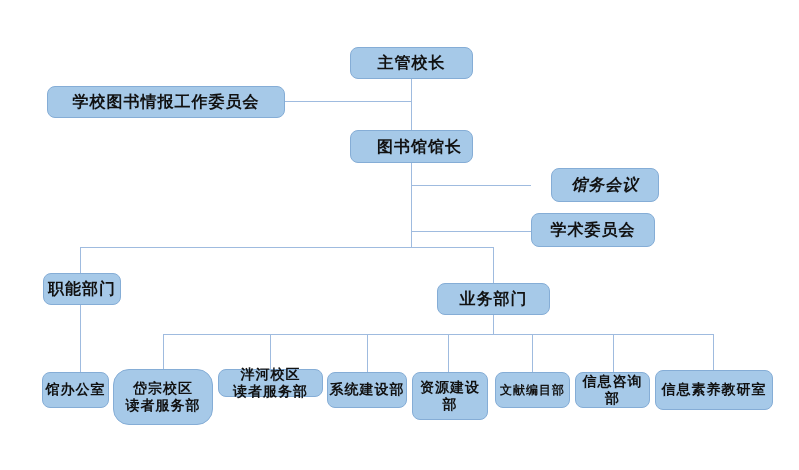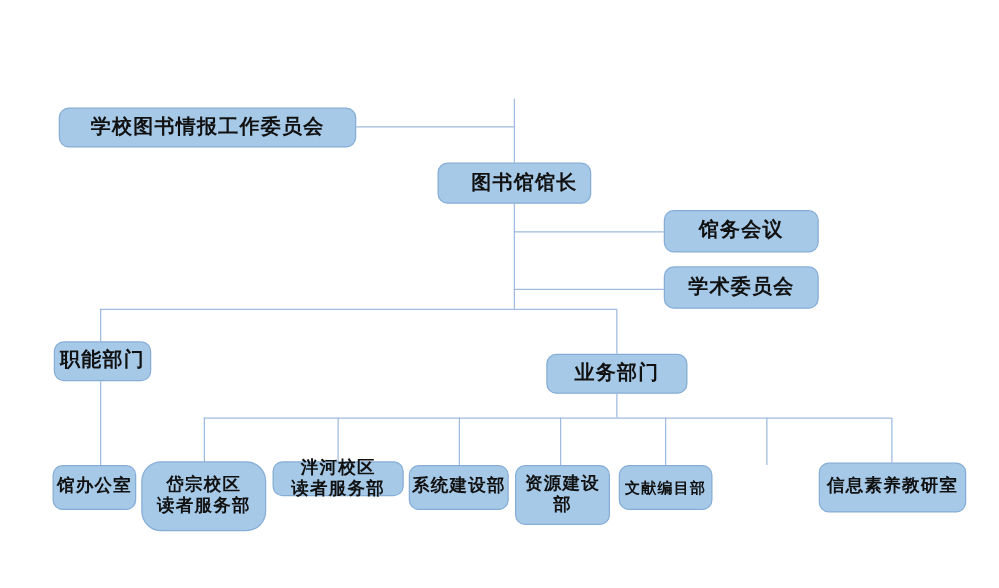--- a/index.html
+++ b/index.html
@@ -51,28 +51,30 @@
     <div class="edge" style="left: 80px; top: 305px; width: 1px; height: 67px;"></div>
     <div class="edge" style="left: 493px; top: 315px; width: 1px; height: 19px;"></div>
     <div class="edge" style="left: 163px; top: 334px; width: 550px; height: 1px;"></div>
     <div class="edge" style="left: 163px; top: 334px; width: 1px; height: 36px;"></div>
     <div class="edge" style="left: 270px; top: 334px; width: 1px; height: 36px;"></div>
     <div class="edge" style="left: 367px; top: 334px; width: 1px; height: 38px;"></div>
     <div class="edge" style="left: 448px; top: 334px; width: 1px; height: 38px;"></div>
     <div class="edge" style="left: 532px; top: 334px; width: 1px; height: 38px;"></div>
     <div class="edge" style="left: 613px; top: 334px; width: 1px; height: 38px;"></div>
     <div class="edge" style="left: 713px; top: 334px; width: 1px; height: 36px;"></div>
+    <div class="node" style="left: 350px; top: 47px; width: 123px; height: 32px; font-size: 16px;">主管校长</div>
     <div class="node" style="left: 47px; top: 86px; width: 238px; height: 32px; font-size: 16px;">学校图书情报工作委员会</div>
     <div class="node" style="left: 350px; top: 130px; width: 123px; height: 33px; font-size: 16px; padding-left: 16px;">图书馆馆长</div>
-    <div class="node" style="left: 531px; top: 168px; width: 124px; height: 34px; font-size: 16px;">馆务会议</div>
+    <div class="node" style="left: 551px; top: 168px; width: 108px; height: 34px; font-size: 16px; font-style: italic;">馆务会议</div>
     <div class="node" style="left: 531px; top: 213px; width: 124px; height: 34px; font-size: 16px;">学术委员会</div>
     <div class="node" style="left: 43px; top: 273px; width: 78px; height: 32px; font-size: 16px;">职能部门</div>
     <div class="node" style="left: 437px; top: 283px; width: 113px; height: 32px; font-size: 16px;">业务部门</div>
     <div class="node" style="left: 42px; top: 372px; width: 67px; height: 36px; font-size: 14px;">馆办公室</div>
     <div class="node" style="left: 113px; top: 369px; width: 100px; height: 56px; font-size: 14px; border-radius: 16px;">岱宗校区
 读者服务部</div>
     <div class="node" style="left: 218px; top: 369px; width: 105px; height: 28px; font-size: 14px;">泮河校区
 读者服务部</div>
     <div class="node" style="left: 327px; top: 372px; width: 80px; height: 36px; font-size: 14px;">系统建设部</div>
     <div class="node" style="left: 412px; top: 372px; width: 76px; height: 48px; font-size: 14px;">资源建设部</div>
     <div class="node" style="left: 495px; top: 372px; width: 75px; height: 36px; font-size: 12px;">文献编目部</div>
+    <div class="node" style="left: 575px; top: 372px; width: 75px; height: 36px; font-size: 14px;">信息咨询部</div>
     <div class="node" style="left: 655px; top: 370px; width: 118px; height: 40px; font-size: 14px;">信息素养教研室</div>
   </div>
 
 </body></html>

